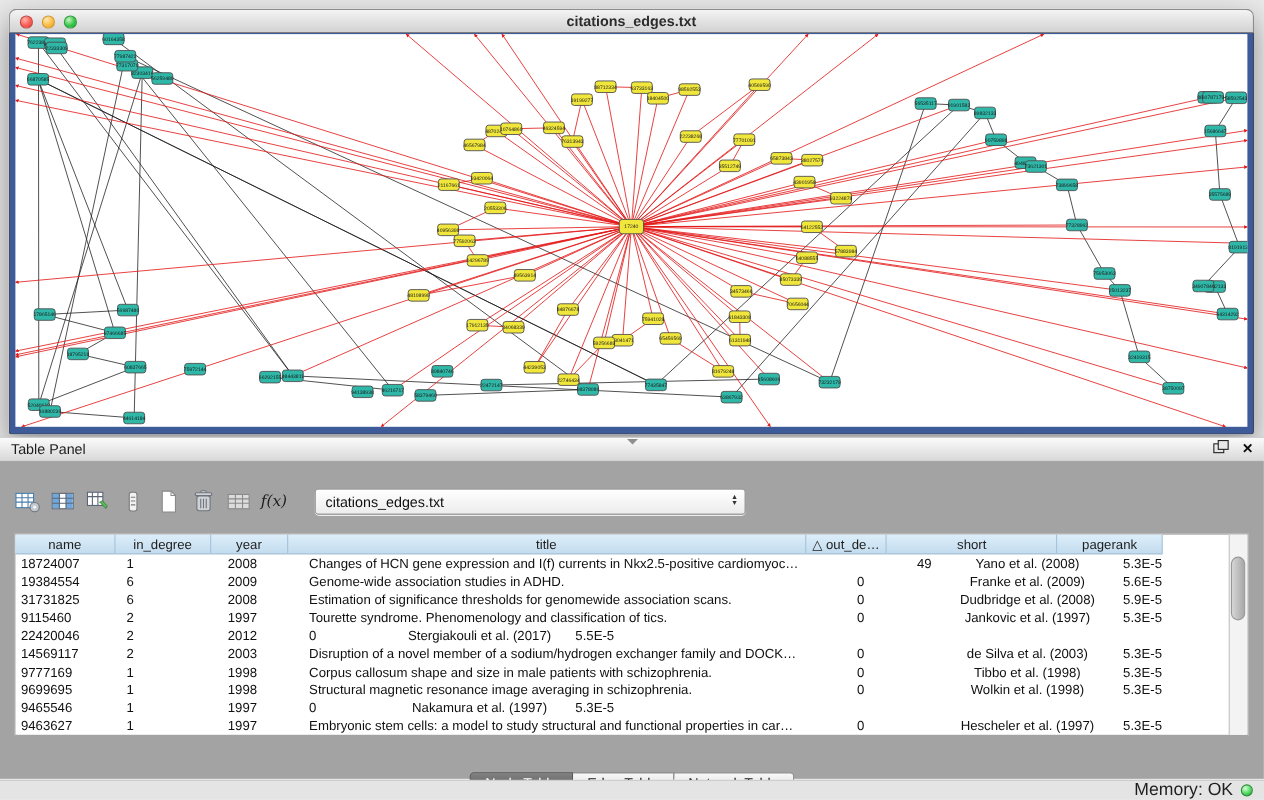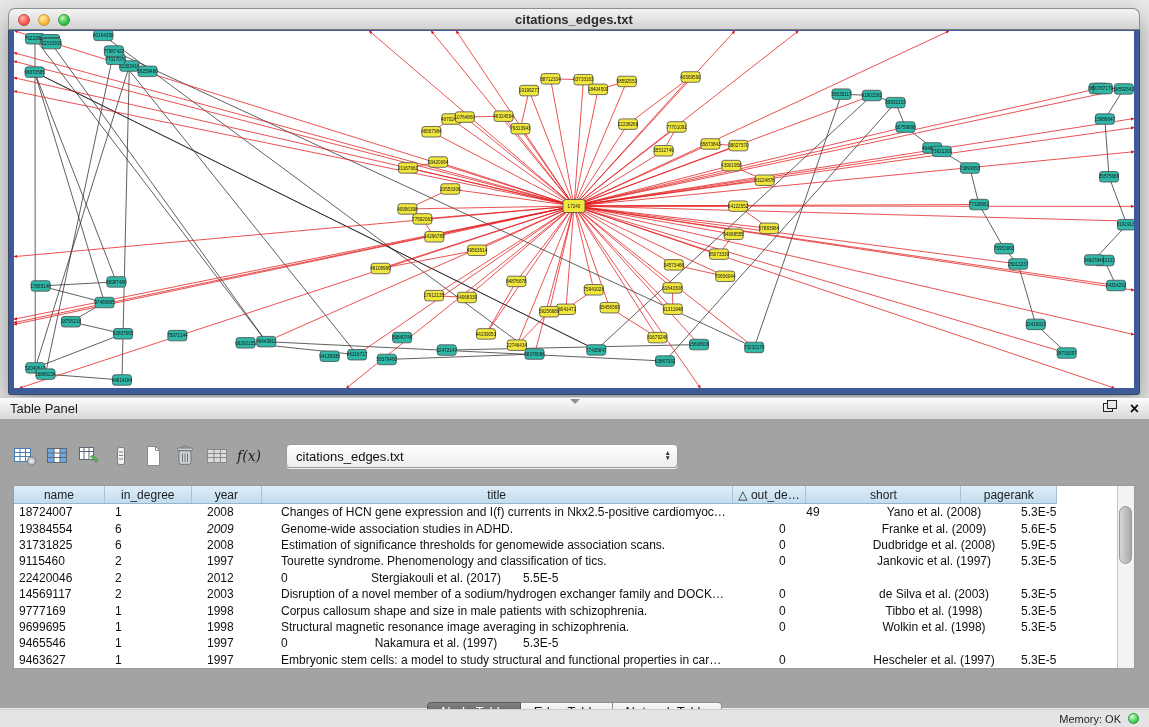--- a/index.html
+++ b/index.html
@@ -42,21 +42,21 @@
   .vscroll{position:absolute;top:0;right:0;bottom:0;width:17px;background:#f3f3f3;border-left:1px solid #c2c2c2;}
   .vthumb{position:absolute;top:20px;left:1px;width:13px;height:58px;border-radius:7px;background:linear-gradient(90deg,#d6d6d6,#a8a8a8);border:1px solid #979797;}
 
   .tabs{position:absolute;left:0;right:0;top:257px;display:flex;justify-content:center;margin-top:25px;}
   .tab{height:20px;line-height:18px;padding:0 13px;font-size:13px;color:#161616;background:linear-gradient(#f8f8f8,#d9d9d9);border:1px solid #8d8d8d;border-left:none;cursor:default;}
   .tab:first-child{border-left:1px solid #8d8d8d;border-radius:4px 0 0 4px;}
   .tab:last-child{border-radius:0 4px 4px 0;}
   .tab.active{background:linear-gradient(#818181,#545454);color:#fff;border-color:#5a5a5a;}
 
   .status-bar{position:absolute;left:0;bottom:0;width:1149px;height:18px;border-top:1px solid #cdcdcd;background:#e4e4e4;display:flex;align-items:center;justify-content:flex-end;padding:0 10px;gap:7px;}
-  .mem{font-size:11px;color:#1f1f1f;}
+  .mem{font-size:16px;color:#1f1f1f;}
   .led{width:11px;height:11px;border-radius:50%;background:radial-gradient(circle at 35% 30%,#d6ffd4,#54d964 55%,#1f9e32);border:1px solid #2a8f3a;}
 </style>
 </head>
 <body>
 
 <div class="net-window">
   <div class="titlebar">
     <div class="traffic">
       <span class="tl red"></span>
       <span class="tl yellow"></span>
@@ -702,28 +702,28 @@
           <div class="th" style="width: 78px;">△ out_de…</div>
           <div class="th" style="width: 164px;">short</div>
           <div class="th" style="width: 101px;">pagerank</div>
         </div>
       <div class="tbody" id="tbody">
           <div class="tr">
             <div class="td" style="width: 96px; text-align: left;">18724007</div>
             <div class="td" style="width: 92px; text-align: left;">1</div>
             <div class="td" style="width: 74px; text-align: left;">2008</div>
             <div class="td" style="width: 498px; text-align: left;">Changes of HCN gene expression and I(f) currents in Nkx2.5-positive cardiomyoc…</div>
-            <div class="td" style="width: 78px; text-align: center;">49</div>
+            <div class="td" style="width: 78px; text-align: right;">49</div>
             <div class="td" style="width: 164px; text-align: center;">Yano et al. (2008)</div>
             <div class="td" style="width: 101px; text-align: left;">5.3E-5</div>
           </div>
           <div class="tr">
             <div class="td" style="width: 96px; text-align: left;">19384554</div>
             <div class="td" style="width: 92px; text-align: left;">6</div>
-            <div class="td" style="width: 74px; text-align: left; font-style: italic;">2009</div>
+            <div class="td" style="width: 74px; text-align: left;">2009</div>
             <div class="td" style="width: 498px; text-align: left;">Genome-wide association studies in ADHD.</div>
             <div class="td" style="width: 78px; text-align: left;">0</div>
             <div class="td" style="width: 164px; text-align: center;">Franke et al. (2009)</div>
             <div class="td" style="width: 101px; text-align: left;">5.6E-5</div>
           </div>
           <div class="tr">
             <div class="td" style="width: 96px; text-align: left;">31731825</div>
             <div class="td" style="width: 92px; text-align: left;">6</div>
             <div class="td" style="width: 74px; text-align: left;">2008</div>
             <div class="td" style="width: 498px; text-align: left;">Estimation of significance thresholds for genomewide association scans.</div>

